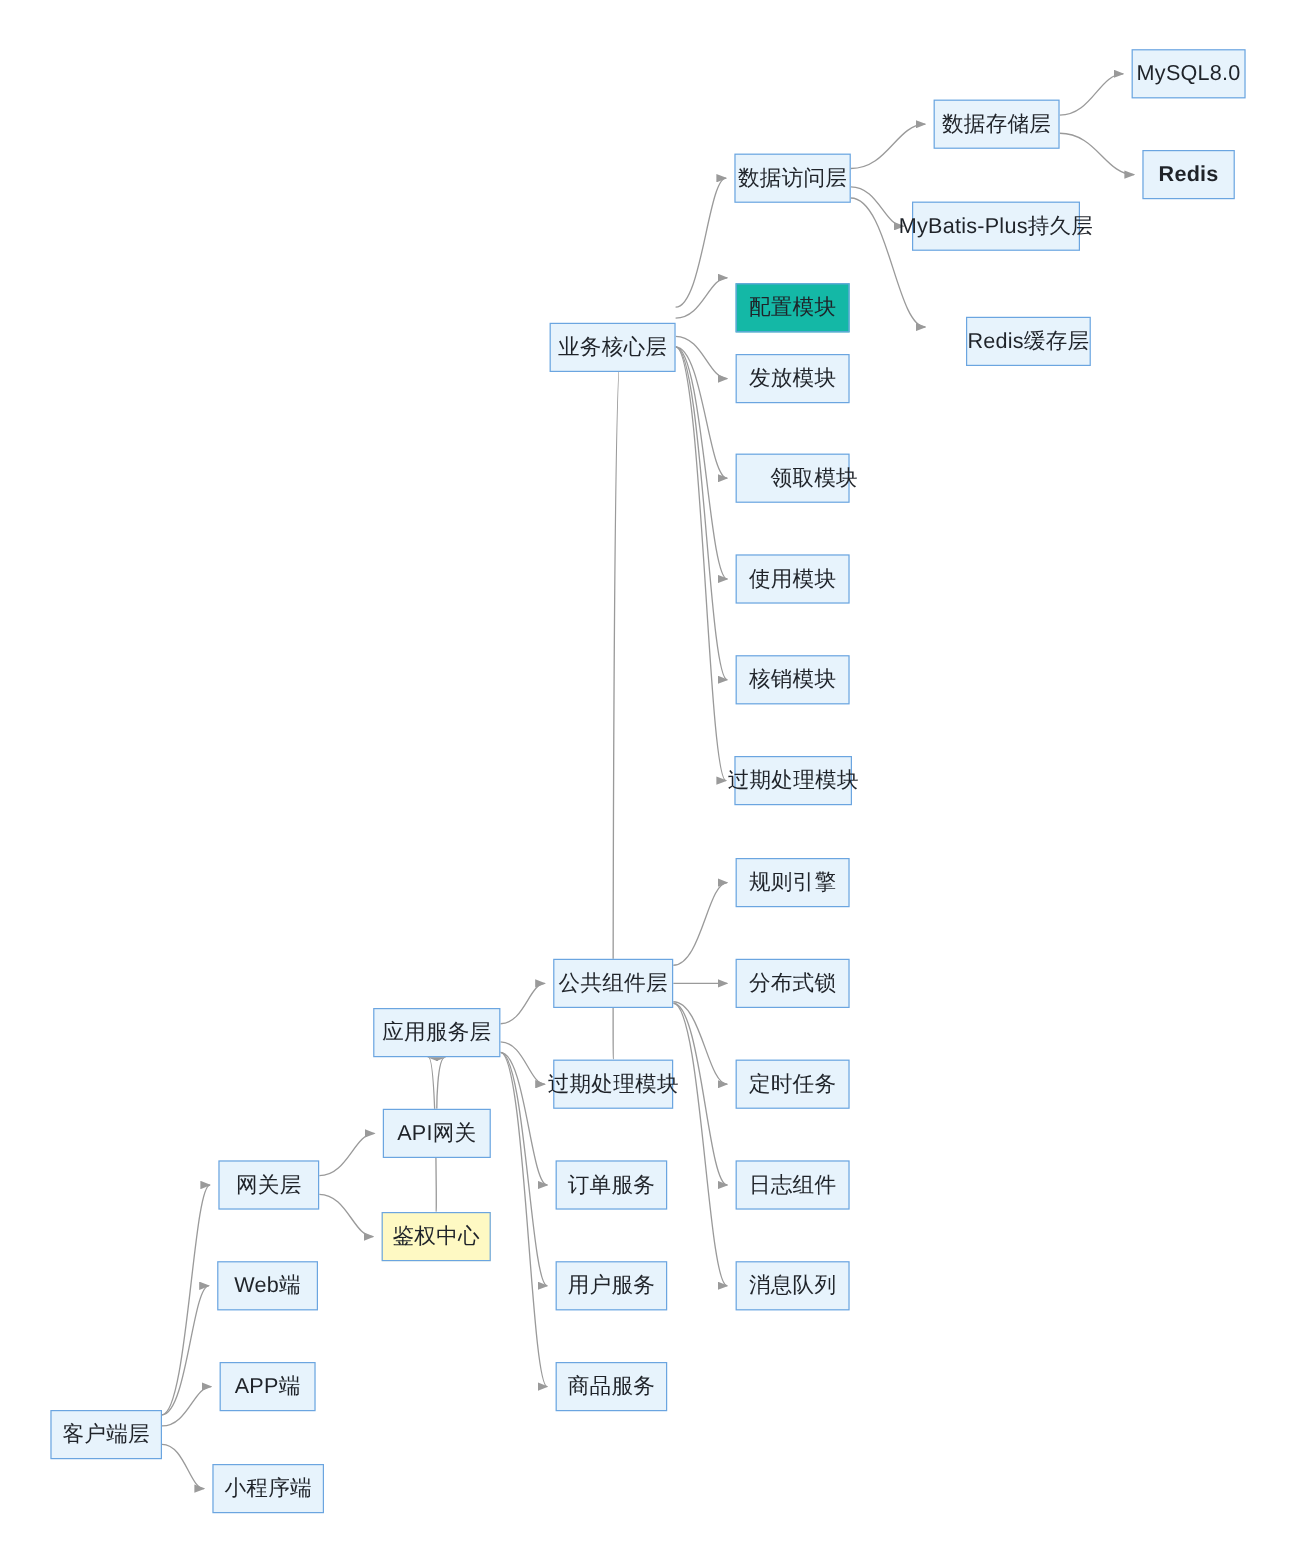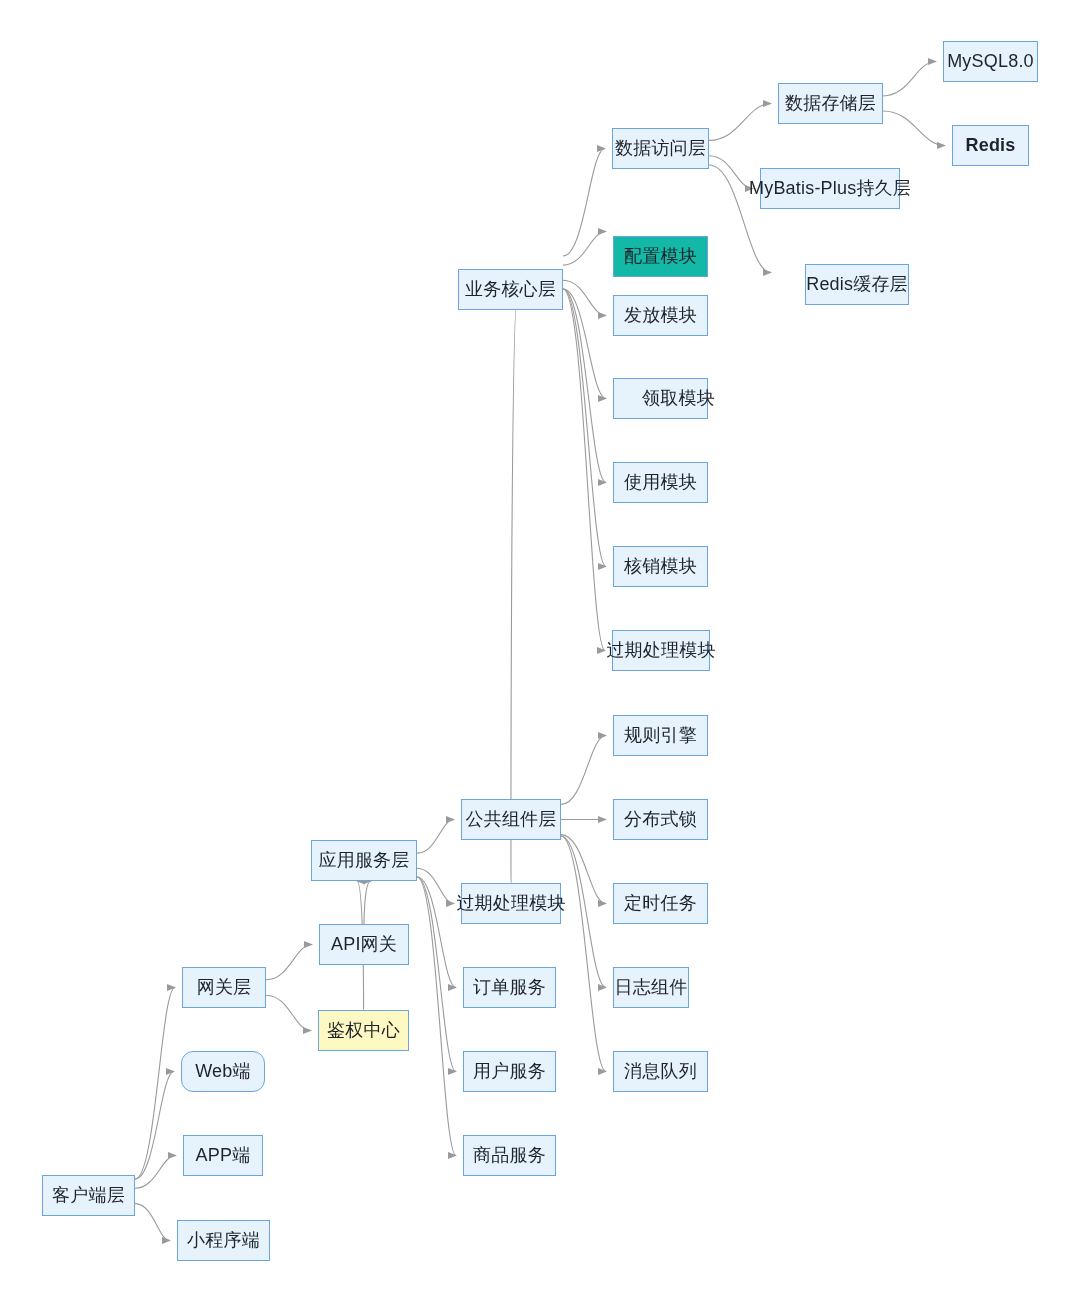--- a/index.html
+++ b/index.html
@@ -85,21 +85,21 @@
         <path d="M 709,155.7 C 731.95,155.7 737.05,188.5 753,188.5" fill="none" stroke="#9a9a9a" stroke-width="1.1" marker-end="url(#arrowhead)"></path>
         <path d="M 709,165 C 740.05,165 746.95,272.5 771,272.5" fill="none" stroke="#9a9a9a" stroke-width="1.1" marker-end="url(#arrowhead)"></path>
         <path d="M 883,95.94 C 910,95.94 916,61.5 936,61.5" fill="none" stroke="#9a9a9a" stroke-width="1.1" marker-end="url(#arrowhead)"></path>
         <path d="M 883,111.06 C 914.05,111.06 920.95,145.5 945,145.5" fill="none" stroke="#9a9a9a" stroke-width="1.1" marker-end="url(#arrowhead)"></path>
       </g>
   </svg>
   <div id="node-group">
       <div class="node" style="left: 42px; top: 1175px; width: 93px; height: 41px; background: rgb(231, 243, 252); border-color: rgb(107, 165, 224); color: rgb(31, 35, 41);">
         <span class="node-label">客户端层</span>
       </div>
-      <div class="node" style="left: 181px; top: 1051px; width: 84px; height: 41px; background: rgb(231, 243, 252); border-color: rgb(107, 165, 224); color: rgb(31, 35, 41); border-radius: 12px;">
+      <div class="node" style="left: 181px; top: 1051px; width: 84px; height: 41px; background: rgb(231, 243, 252); border-color: rgb(107, 165, 224); color: rgb(31, 35, 41);">
         <span class="node-label">Web端</span>
       </div>
       <div class="node" style="left: 183px; top: 1135px; width: 80px; height: 41px; background: rgb(231, 243, 252); border-color: rgb(107, 165, 224); color: rgb(31, 35, 41);">
         <span class="node-label">APP端</span>
       </div>
       <div class="node" style="left: 177px; top: 1220px; width: 93px; height: 41px; background: rgb(231, 243, 252); border-color: rgb(107, 165, 224); color: rgb(31, 35, 41);">
         <span class="node-label">小程序端</span>
       </div>
       <div class="node" style="left: 182px; top: 967px; width: 84px; height: 41px; background: rgb(231, 243, 252); border-color: rgb(107, 165, 224); color: rgb(31, 35, 41);">
         <span class="node-label">网关层</span>
@@ -130,21 +130,21 @@
       </div>
       <div class="node" style="left: 613px; top: 715px; width: 95px; height: 41px; background: rgb(231, 243, 252); border-color: rgb(107, 165, 224); color: rgb(31, 35, 41);">
         <span class="node-label">规则引擎</span>
       </div>
       <div class="node" style="left: 613px; top: 799px; width: 95px; height: 41px; background: rgb(231, 243, 252); border-color: rgb(107, 165, 224); color: rgb(31, 35, 41);">
         <span class="node-label">分布式锁</span>
       </div>
       <div class="node" style="left: 613px; top: 883px; width: 95px; height: 41px; background: rgb(231, 243, 252); border-color: rgb(107, 165, 224); color: rgb(31, 35, 41);">
         <span class="node-label">定时任务</span>
       </div>
-      <div class="node" style="left: 613px; top: 967px; width: 76px; height: 41px; background: rgb(231, 243, 252); border-color: rgb(107, 165, 224); color: rgb(31, 35, 41);">
+      <div class="node" style="left: 613px; top: 967px; width: 95px; height: 41px; background: rgb(231, 243, 252); border-color: rgb(107, 165, 224); color: rgb(31, 35, 41);">
         <span class="node-label">日志组件</span>
       </div>
       <div class="node" style="left: 613px; top: 1051px; width: 95px; height: 41px; background: rgb(231, 243, 252); border-color: rgb(107, 165, 224); color: rgb(31, 35, 41);">
         <span class="node-label">消息队列</span>
       </div>
       <div class="node" style="left: 458px; top: 269px; width: 105px; height: 41px; background: rgb(231, 243, 252); border-color: rgb(107, 165, 224); color: rgb(31, 35, 41);">
         <span class="node-label">业务核心层</span>
       </div>
       <div class="node" style="left: 613px; top: 211px; width: 95px; height: 41px; background: #14b8a6; border-color: rgb(107, 165, 224); color: rgb(31, 35, 41); margin-top: 25px;">
         <span class="node-label">配置模块</span>

